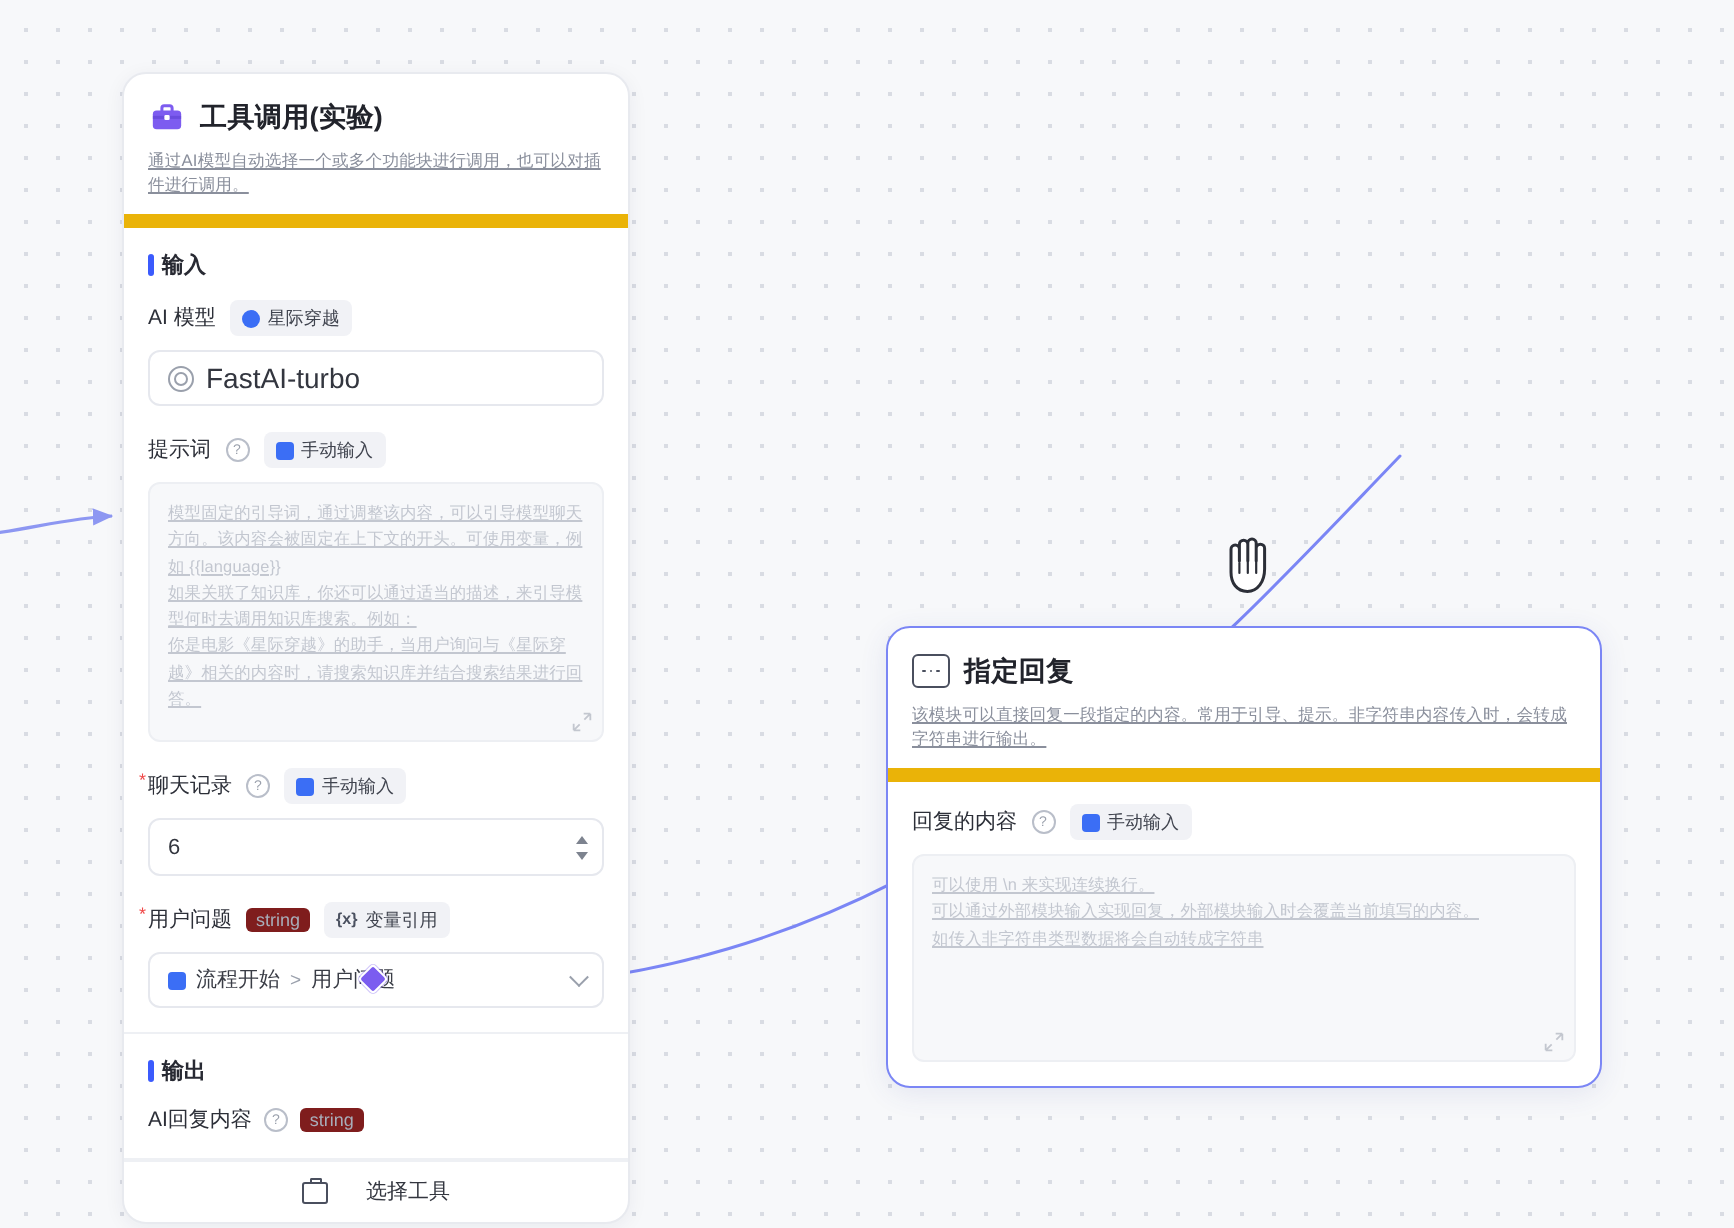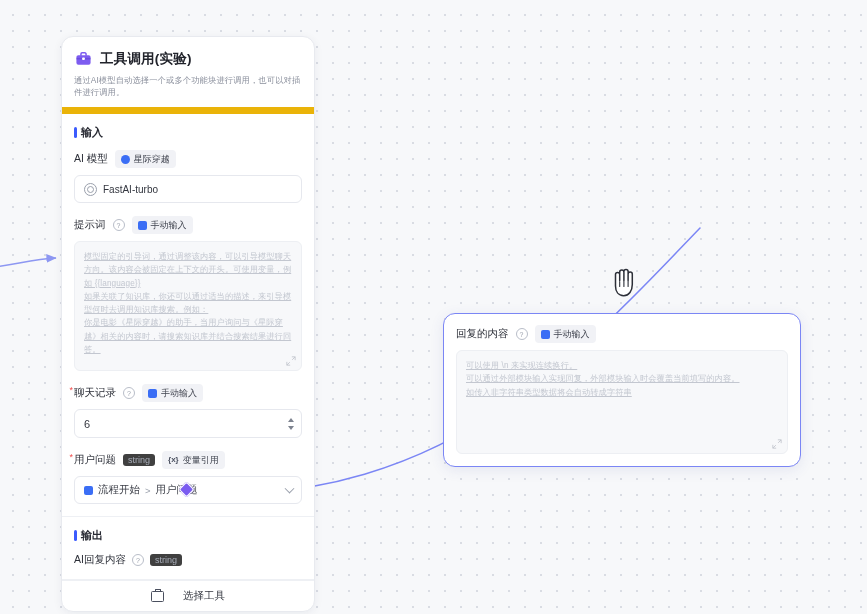--- a/index.html
+++ b/index.html
@@ -70,20 +70,21 @@
     font-weight: bold;
     color: #21232b;
     letter-spacing: 0.2px;
   }
   .node-desc {
     margin-top: 6px;
     font-size: 8.3px;
     color: #8a8f9c;
     line-height: 1.45;
     letter-spacing: 0.1px;
+    text-decoration: underline;
   }
 
   .ico-box {
     width: 19px;
     height: 19px;
     display: flex;
     align-items: center;
     justify-content: center;
     flex: 0 0 auto;
   }
@@ -160,21 +161,21 @@
     border: 1px solid #b9bec9;
     border-radius: 50%;
     font-size: 7px;
     color: #9aa0ac;
     line-height: 1;
     flex: 0 0 auto;
   }
   .type-tag {
     font-size: 9px;
     color: #a8adb9;
-    background: #404040;
+    background: #7f1d1d;
     border-radius: 3px;
     padding: 1px 5px;
   }
 
   .badge {
     display: inline-flex;
     align-items: center;
     gap: 4px;
     background: #f1f2f6;
     border-radius: 4px;
@@ -203,21 +204,21 @@
   
   .inp {
     background: #ffffff;
     border: 1px solid #e6e8ee;
     border-radius: 6px;
     height: 26px;
     display: flex;
     align-items: center;
     padding: 0 9px;
     gap: 6px;
-    font-size: 10px;
+    font-size: 14px;
     color: #33363f;
   }
 
   .model-ico {
     width: 11px; height: 11px;
     border-radius: 50%;
     border: 1.4px solid #9aa0ac;
     position: relative;
     flex: 0 0 auto;
   }
@@ -487,20 +488,33 @@
     <div class="node-foot">
       <span class="case-ico"></span>
       <span>选择工具</span>
     </div>
   </div>
 
   <div class="handle-diamond" style="left:181px; top:484px;"></div>
 
   <div class="node node-reply">
 
+    <div class="node-head">
+      <div class="node-title-row">
+        <span class="ico-box">
+          <span class="ico-bubble">
+              <i></i>
+              <i></i>
+              <i></i>
+            </span>
+        </span>
+        <span class="node-title">指定回复</span>
+      </div>
+      <div class="node-desc">该模块可以直接回复一段指定的内容。常用于引导、提示。非字符串内容传入时，会转成字符串进行输出。</div>
+    </div>
 
     <div class="sect">
       <div class="frow">
         <span class="flabel">回复的内容</span>
         <span class="qmark">?</span>
         <span class="badge">
           <span class="badge-ico"></span>
           <span>手动输入</span>
         </span>
       </div>

